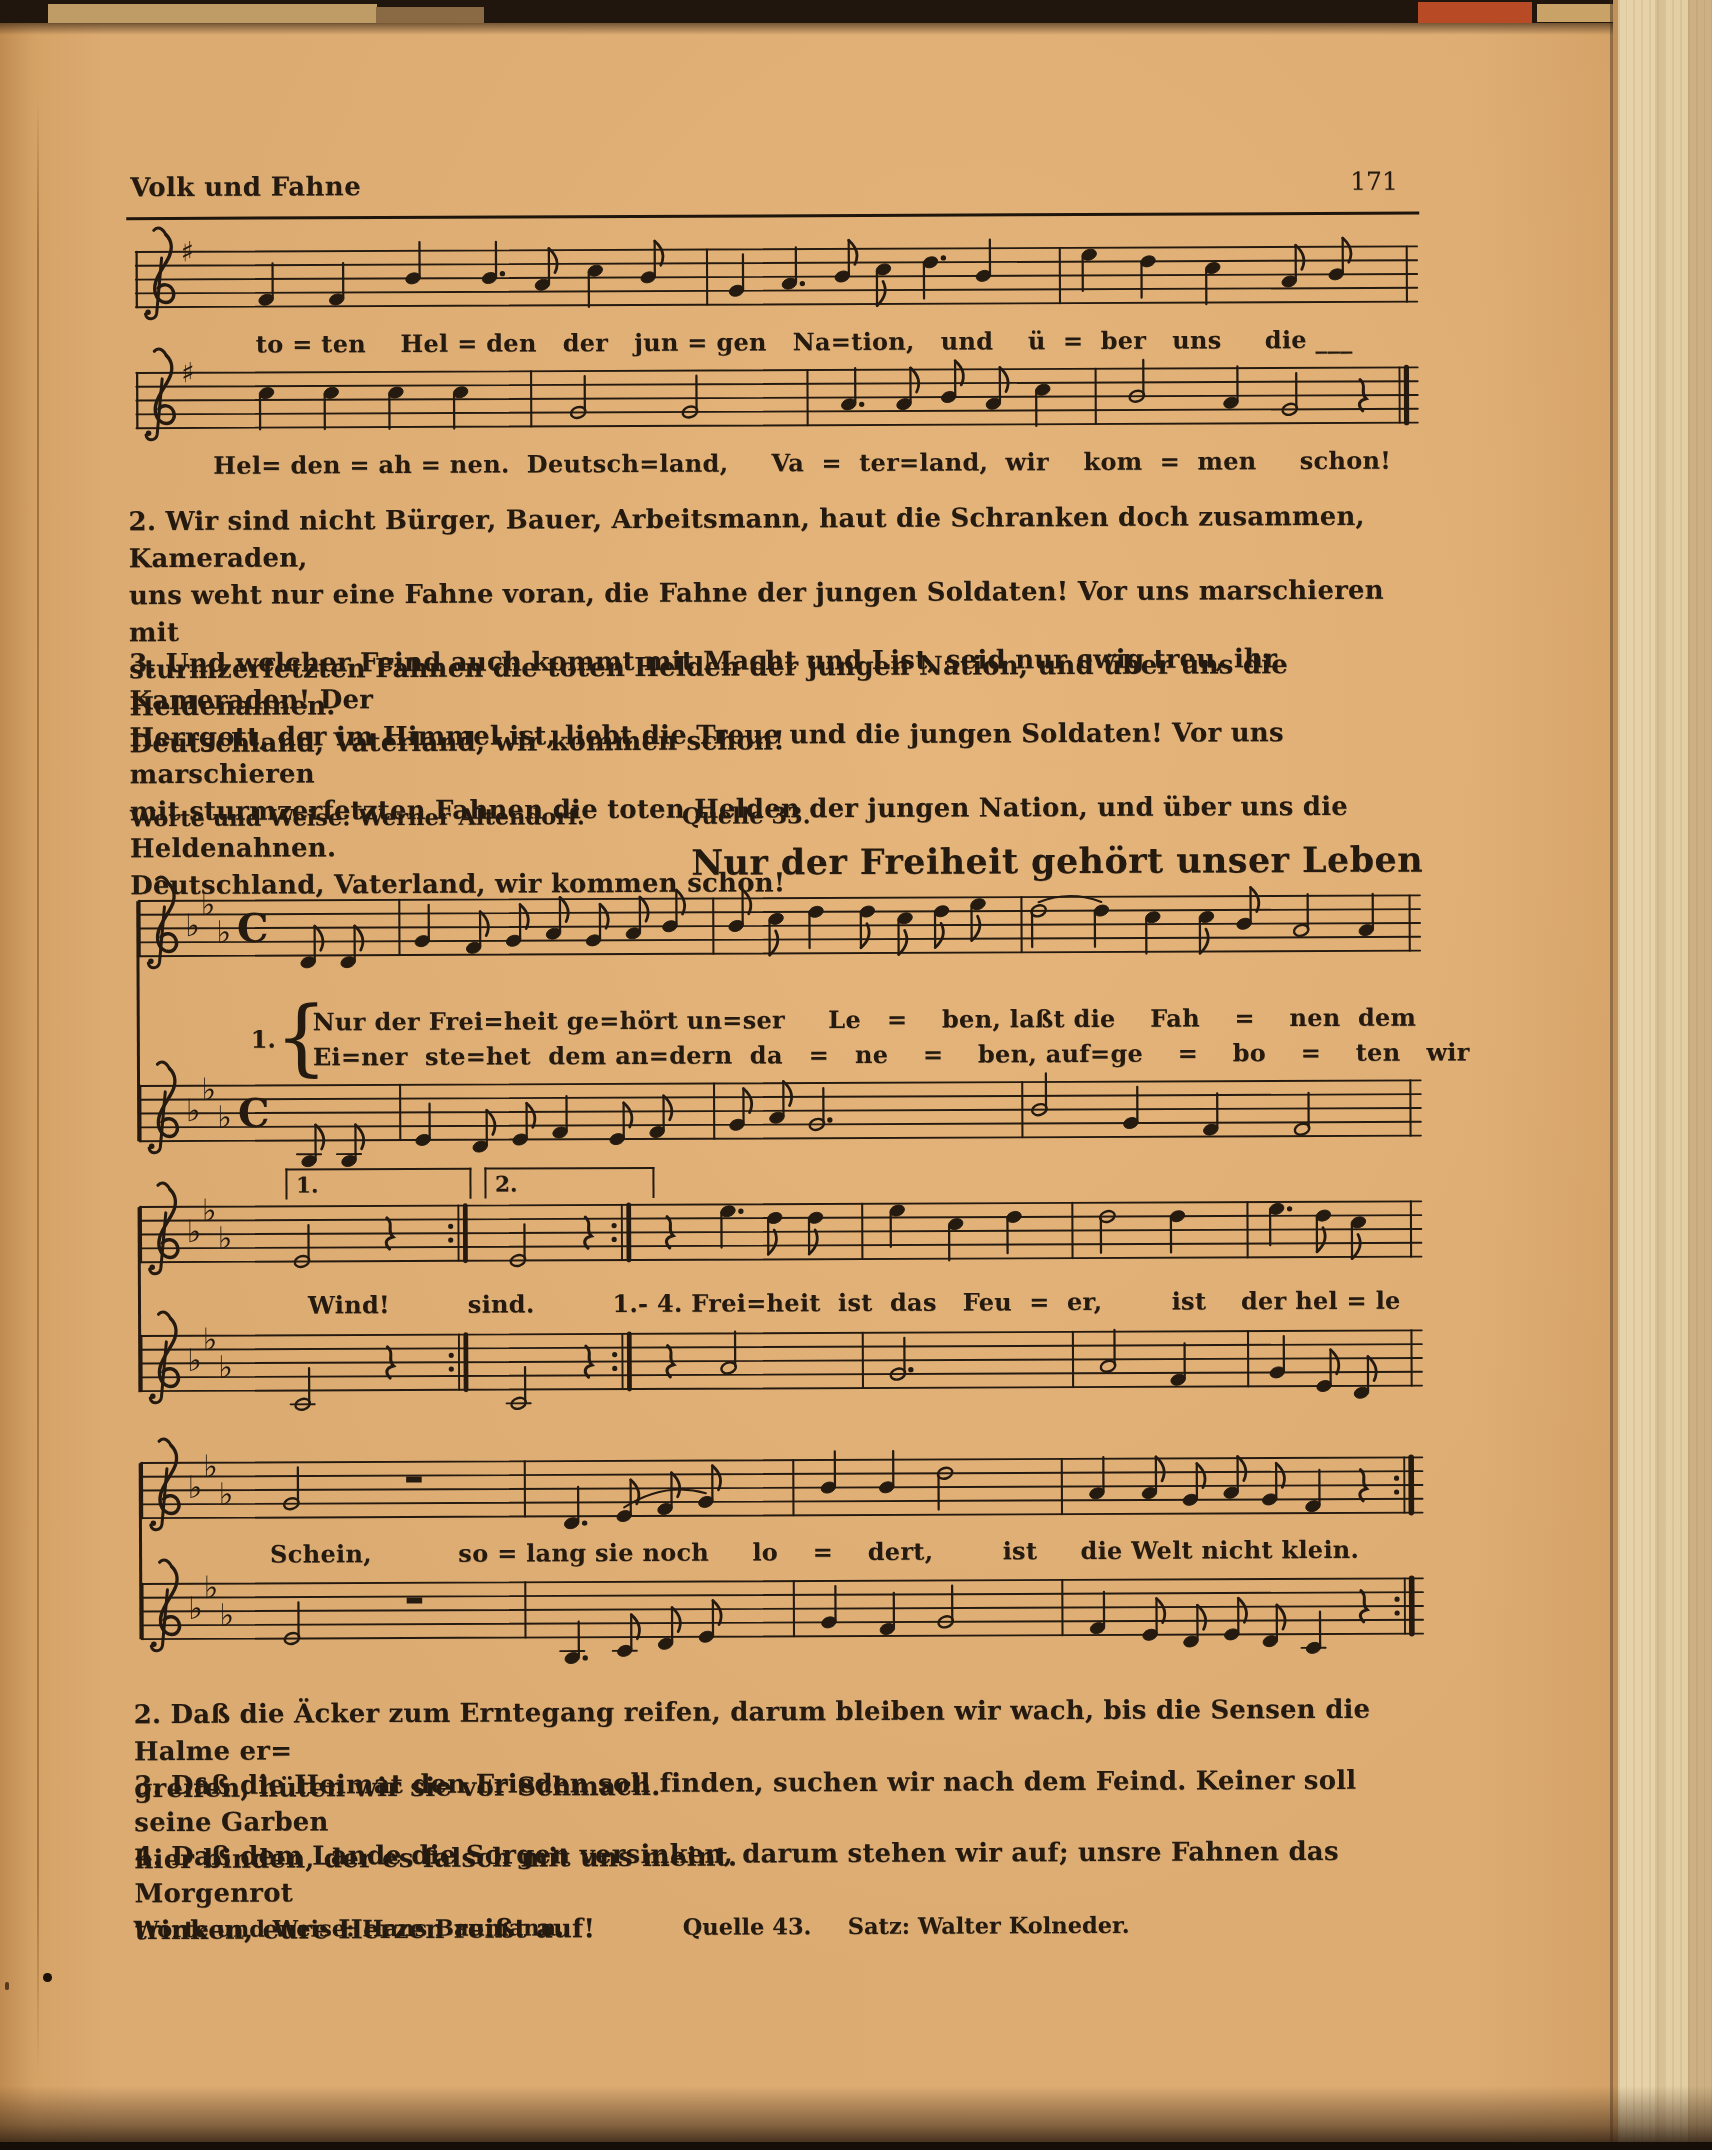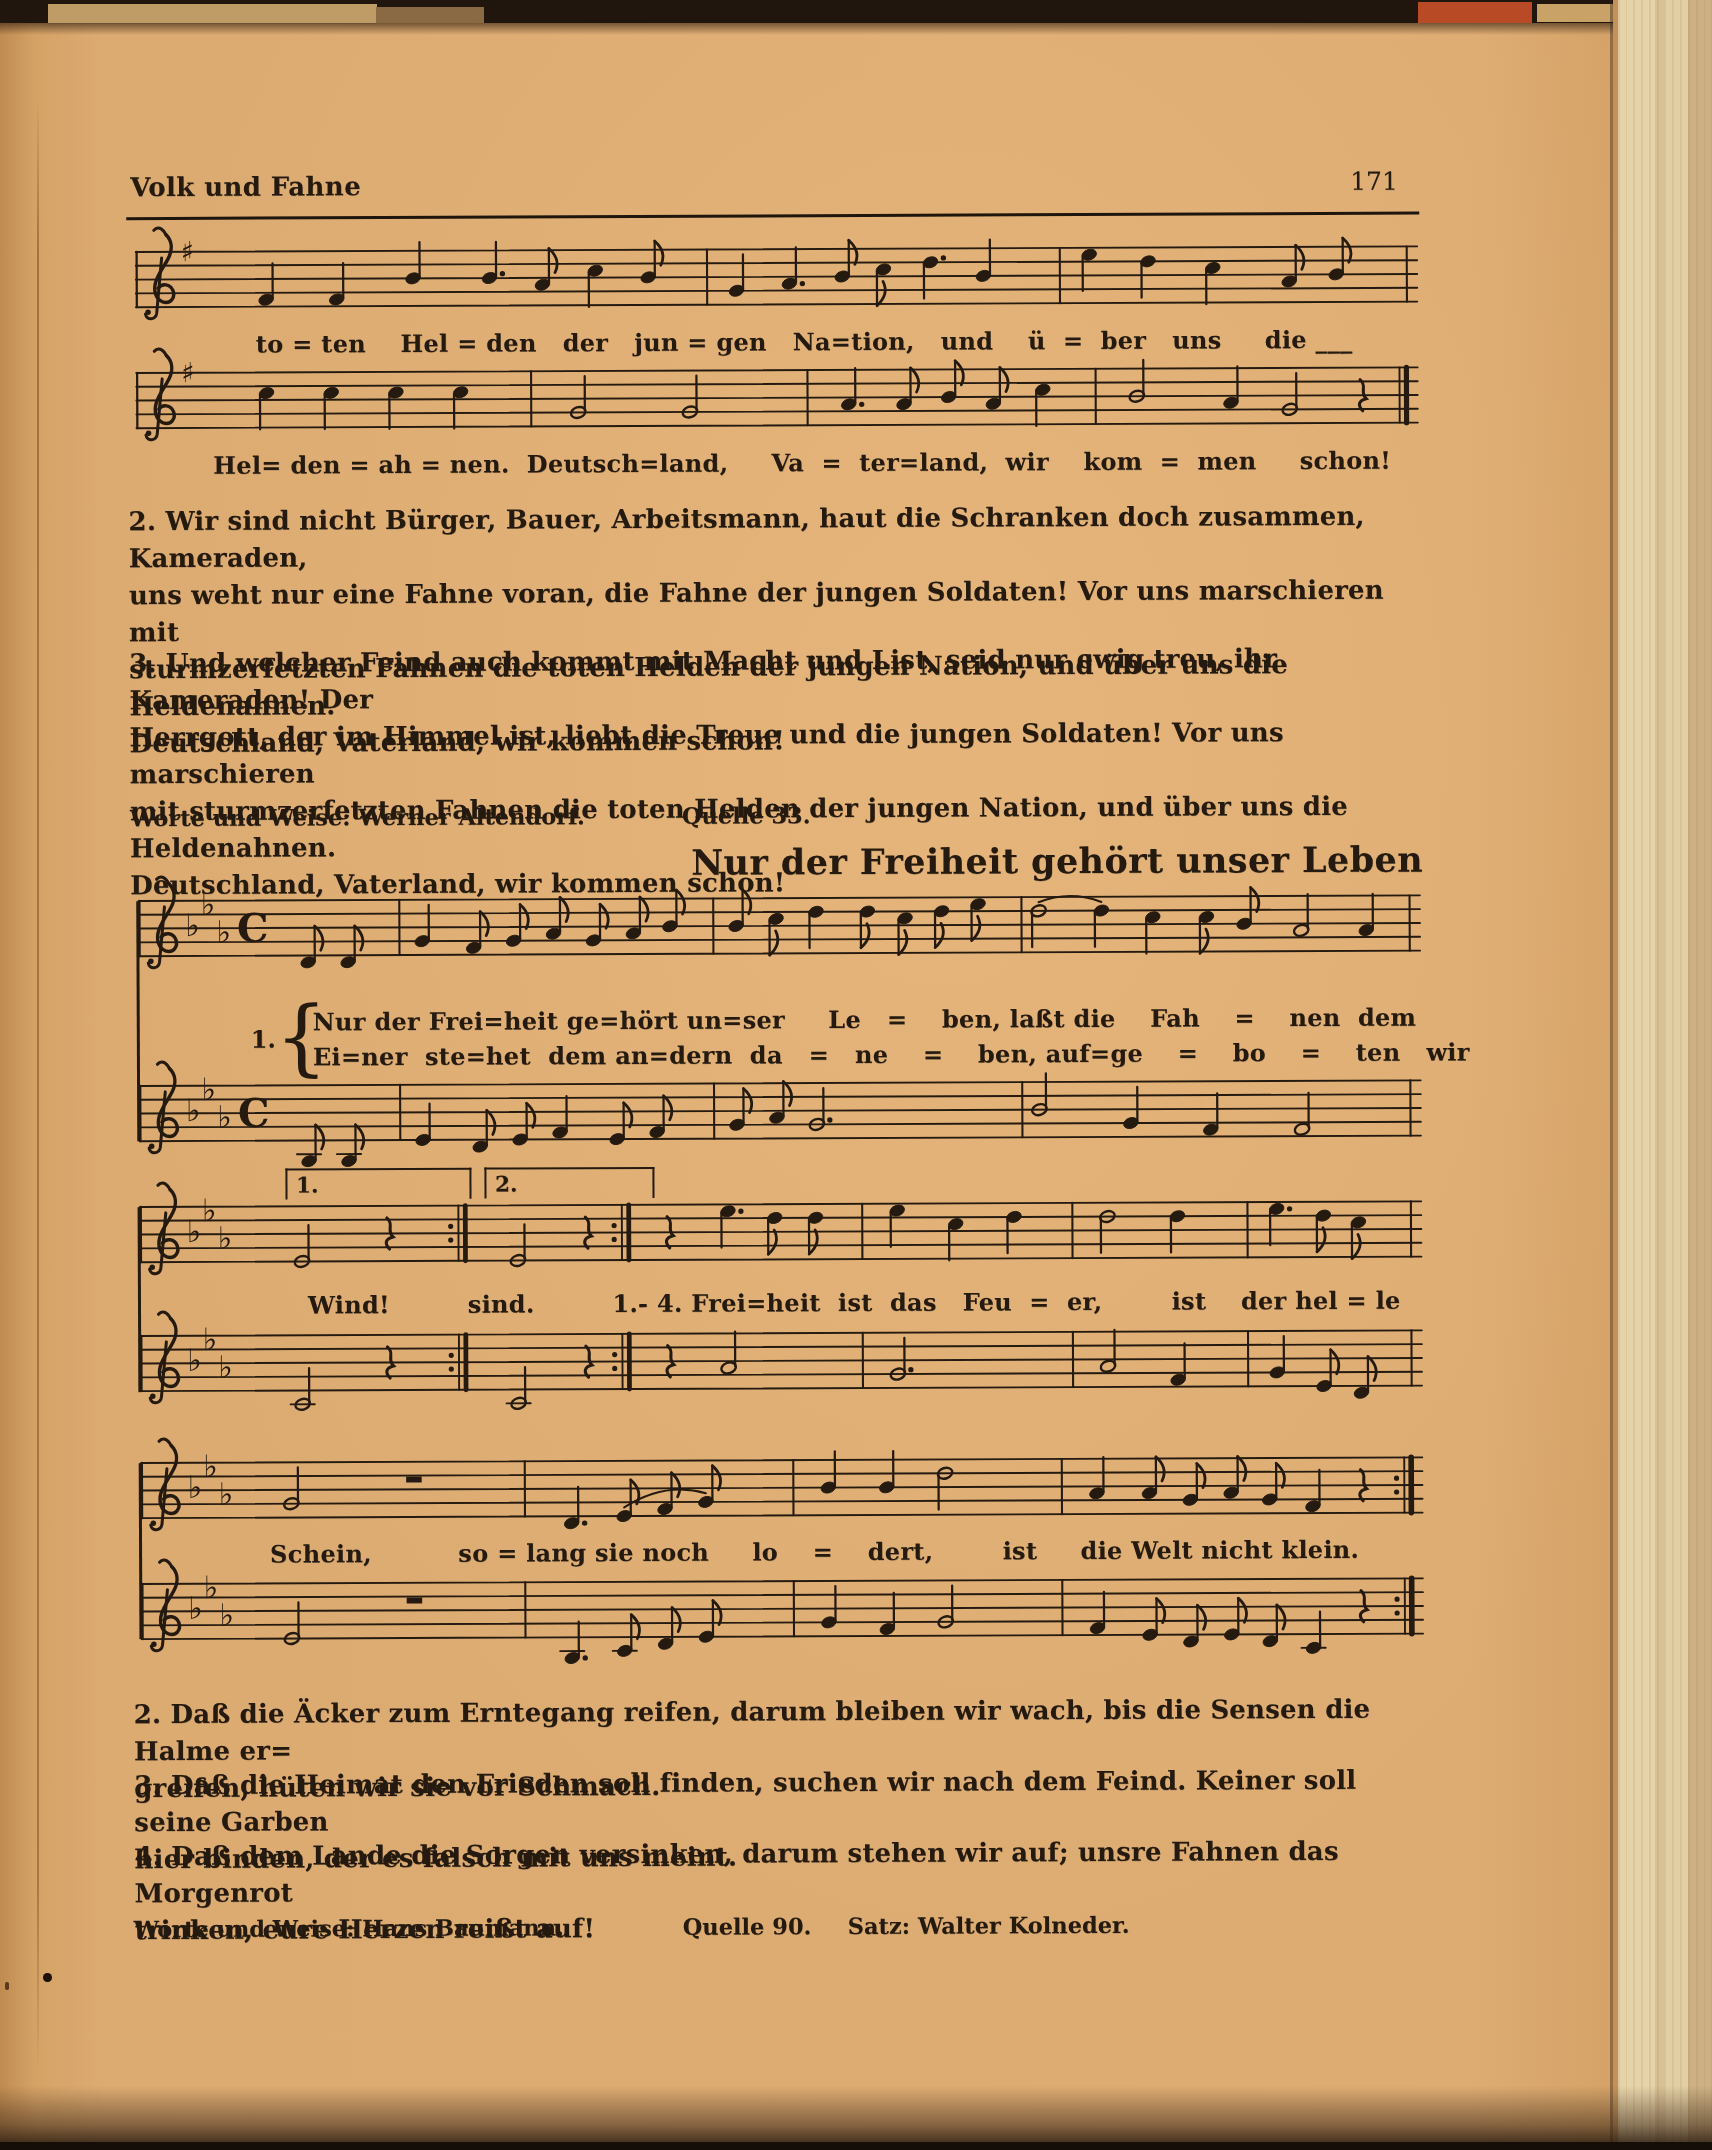--- a/index.html
+++ b/index.html
@@ -603,21 +603,21 @@
     <div class="verse ink" style="top:1764px;">
         <div>3. Daß die Heimat den Frieden soll finden, suchen wir nach dem Feind. Keiner soll seine Garben</div>
         <div>hier binden, der es falsch mit uns meint.</div>
       </div>
     <div class="verse ink" style="top:1835px;">
         <div>4. Daß dem Lande die Sorgen versinken, darum stehen wir auf; unsre Fahnen das Morgenrot</div>
         <div>trinken, eure Herzen reißt auf!</div>
       </div>
 
     <div class="credits ink" style="left:130px;top:1913px;">Worte und Weise: Hans Baumann.</div>
-    <div class="credits ink" style="left:679px;top:1913px;">Quelle 90.</div>
+    <div class="credits ink" style="left:679px;top:1913px;">Quelle 43.</div>
     <div class="credits ink" style="left:844px;top:1913px;">Satz: Walter Kolneder.</div>
 
   </div>
 
   <div class="edge-top">
     <div class="frag frag-a"></div>
     <div class="frag frag-b"></div>
     <div class="frag frag-red"></div>
     <div class="frag frag-c"></div>
   </div>

